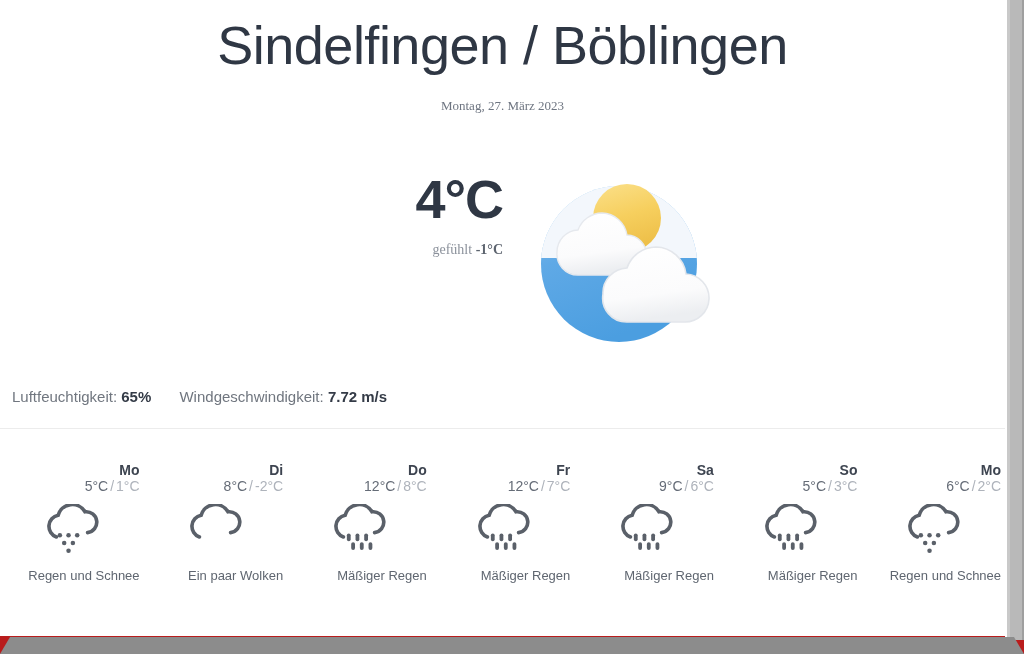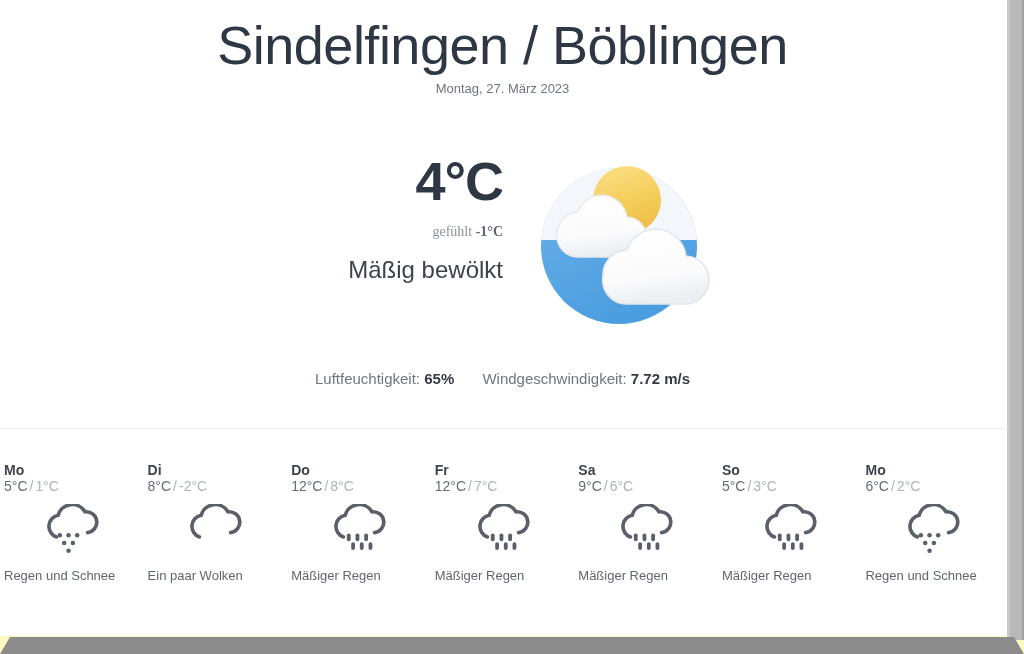--- a/index.html
+++ b/index.html
@@ -9,21 +9,21 @@
     height: 654px;
     overflow: hidden;
     background: #ffffff;
     font-family: "Liberation Sans", sans-serif;
   }
 
   #page {
     position: relative;
     width: 1024px;
     height: 654px;
-    background: #fef9c3;
+    background: #b91c1c;
   }
 
   
   .page-surface {
     position: absolute;
     left: 0; top: 0;
     width: 1005px;
     height: 636px;
     background: #ffffff;
     overflow: hidden;
@@ -47,24 +47,25 @@
   
   .header { padding-top: 14px; text-align: center; }
   .city-title {
     font-size: 54px;
     font-weight: 400;
     color: #2f3744;
     letter-spacing: -0.5px;
     line-height: 1.15;
   }
   .date-line {
-    margin-top: 5px;
+    margin-top: 22px;
     font-size: 13px;
     color: #6e7581;
     font-weight: 400;
+    font-family: Liberation Serif, serif;
   }
 
   
   .current {
     margin-top: 50px;
     display: flex;
     justify-content: center;
     align-items: flex-start;
     gap: 24px;
   }
@@ -94,21 +95,21 @@
     font-size: 12px;
     color: #9298a2;
   }
 
   
   .big-icon { width: 185px; height: 180px; position: relative; margin-top: 2px; }
 
   
   .metrics {
     margin-top: 42px;
-    text-align: center;
+    text-align: left;
     font-size: 15px;
     color: #70767f;
   }
   .metrics .group { display: inline-block; margin: 0 12px; }
   .metrics .strong { color: #343b47; font-weight: 700; }
 
   
   .divider {
     position: absolute;
     left: 0; top: 428px;
@@ -119,21 +120,21 @@
 
   
   .forecast {
     position: absolute;
     left: 0; top: 462px;
     width: 1005px;
     display: flex;
   }
   .day {
     flex: 1 1 0;
-    text-align: left;
+    text-align: right;
     padding: 0 4px;
   }
   .day-name {
     font-size: 14px;
     font-weight: 700;
     color: #3d4450;
   }
   .day-temps {
     font-size: 14px;
     color: #656c77;
@@ -166,21 +167,20 @@
     </div>
 
     <div class="current">
 
       <div class="current-text">
         <div class="temp-now">4°C</div>
         <div class="feels-like">
           <span>gefühlt</span>
           <span class="feels-like-val">-1°C</span>
         </div>
-        <div class="cond-text">Mäßig bewölkt</div>
       </div>
 
       <div class="big-icon">
         <svg viewBox="0 0 185 180" width="185" height="180" aria-hidden="true">
           <defs>
             <linearGradient id="skyGrad" x1="0" y1="0" x2="0.4" y2="1">
               <stop offset="0%" stop-color="#8ec8f2"></stop>
               <stop offset="45%" stop-color="#5fa9e6"></stop>
               <stop offset="100%" stop-color="#4b9ee0"></stop>
             </linearGradient>

